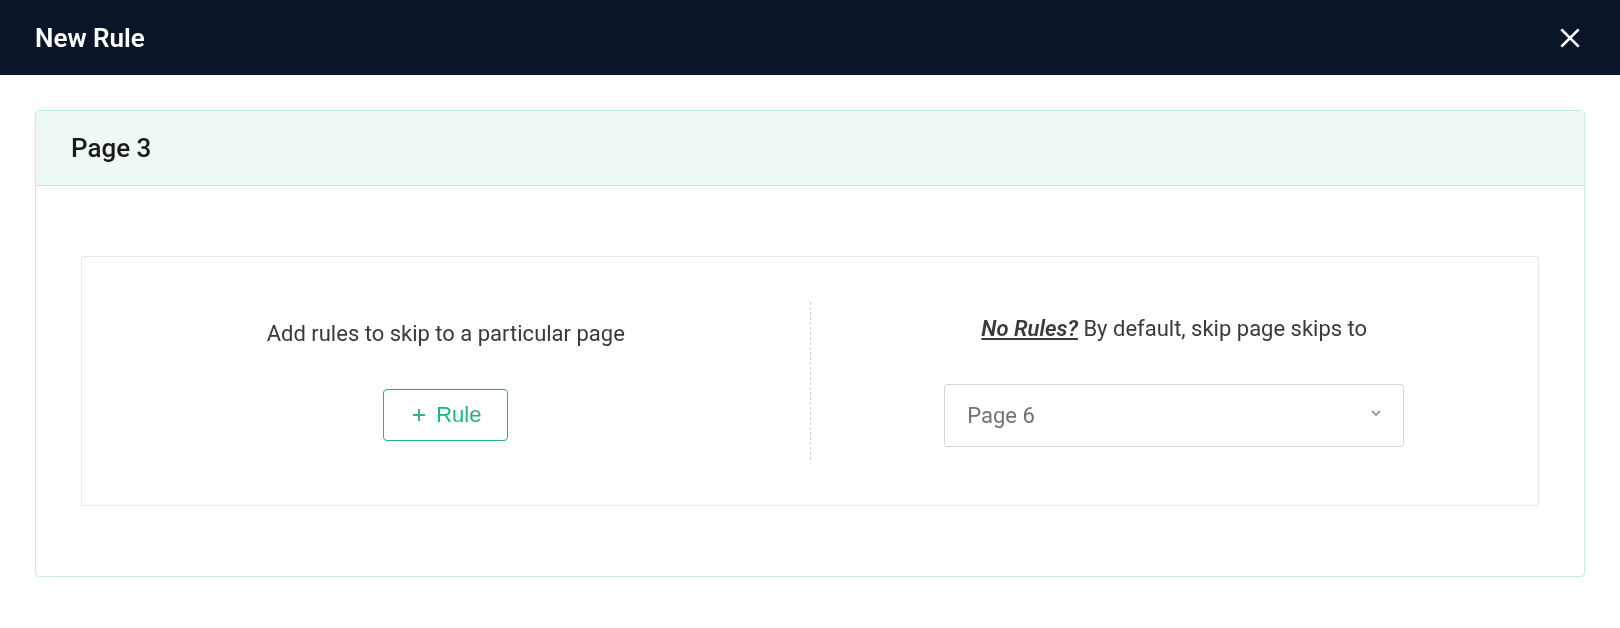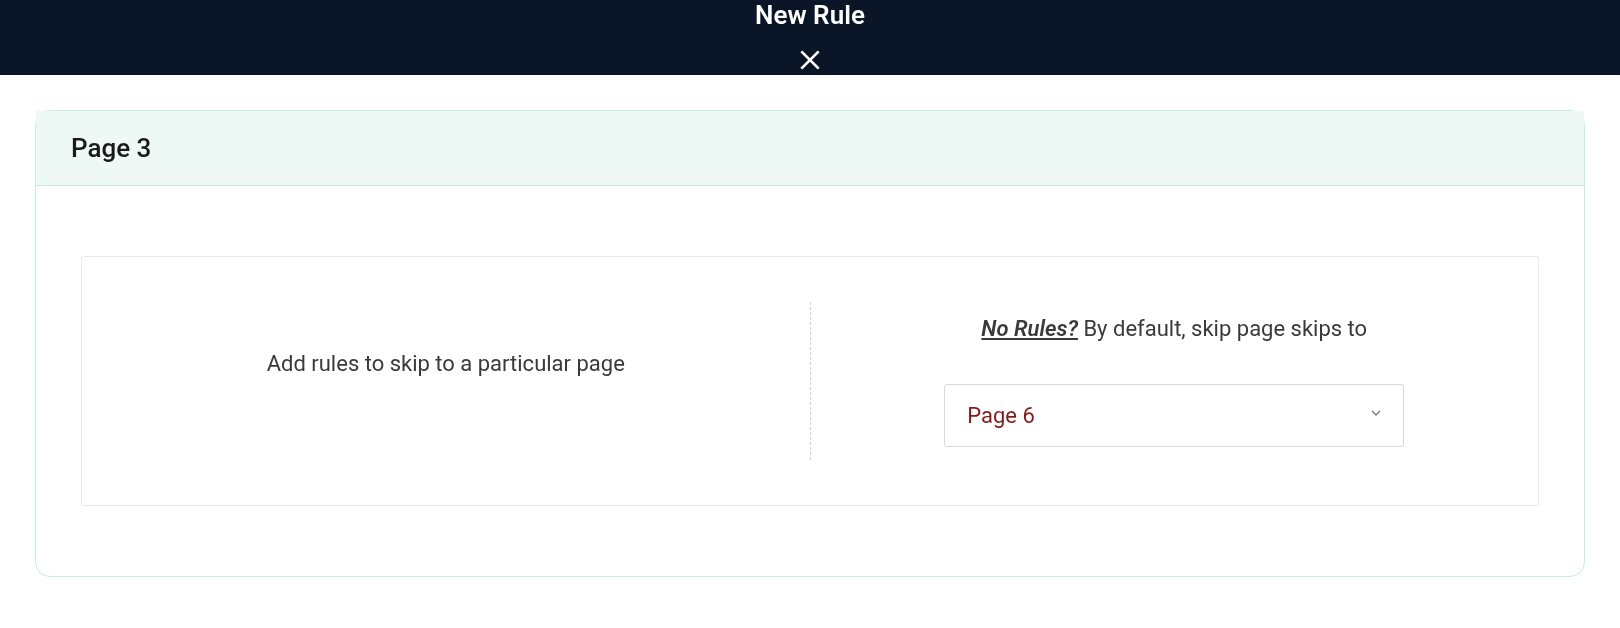--- a/index.html
+++ b/index.html
@@ -15,21 +15,20 @@
       overflow: hidden;
     }
     .header {
       background: #0a1628;
       color: #ffffff;
       height: 75px;
       display: flex;
       align-items: center;
       justify-content: space-between;
       padding: 0 35px;
-      flex-direction: column;
     }
     .header-title {
       font-size: 26px;
       font-weight: 600;
     }
     .close-btn {
       cursor: pointer;
       display: flex;
       align-items: center;
       justify-content: center;
@@ -40,21 +39,21 @@
       width: 26px;
       height: 26px;
       stroke: #ffffff;
       stroke-width: 2.5;
     }
     .content-wrapper {
       padding: 35px 35px 0 35px;
     }
     .card {
       border: 1px solid #c5ece2;
-      border-radius: 15px;
+      border-radius: 4px;
     }
     .card-header {
       background: #eef8f5;
       border-bottom: 1px solid #c5ece2;
       padding: 22px 35px;
     }
     .card-title {
       font-size: 26px;
       font-weight: 500;
       color: #1a1a1a;
@@ -116,21 +115,21 @@
     .select-wrap {
       position: relative;
       width: 460px;
     }
     .select-field {
       width: 100%;
       border: 1px solid #d8d8d8;
       border-radius: 3px;
       padding: 18px 45px 18px 22px;
       font-size: 22px;
-      color: #7f1d1d;
+      color: #737373;
       background: #ffffff;
       cursor: pointer;
       text-align: left;
     }
     .chevron {
       position: absolute;
       right: 20px;
       top: 50%;
       transform: translateY(-50%);
       pointer-events: none;
@@ -158,20 +157,27 @@
 <div class="content-wrapper">
   <div class="card">
     <div class="card-header">
       <div class="card-title">Page 3</div>
     </div>
     <div class="card-body">
       <div class="inner-box">
 
         <div class="half">
           <div class="label-text">Add rules to skip to a particular page</div>
+          <button class="rule-btn">
+            <svg viewBox="0 0 24 24" fill="none">
+              <line x1="12" y1="4" x2="12" y2="20"></line>
+              <line x1="4" y1="12" x2="20" y2="12"></line>
+            </svg>
+            <span>Rule</span>
+          </button>
         </div>
 
         <div class="divider"></div>
 
         <div class="half">
           <div class="label-text">
             <em>No Rules?</em><span> By default, skip page skips to</span>
           </div>
           <div class="select-wrap">
             <div class="select-field">Page 6</div>

